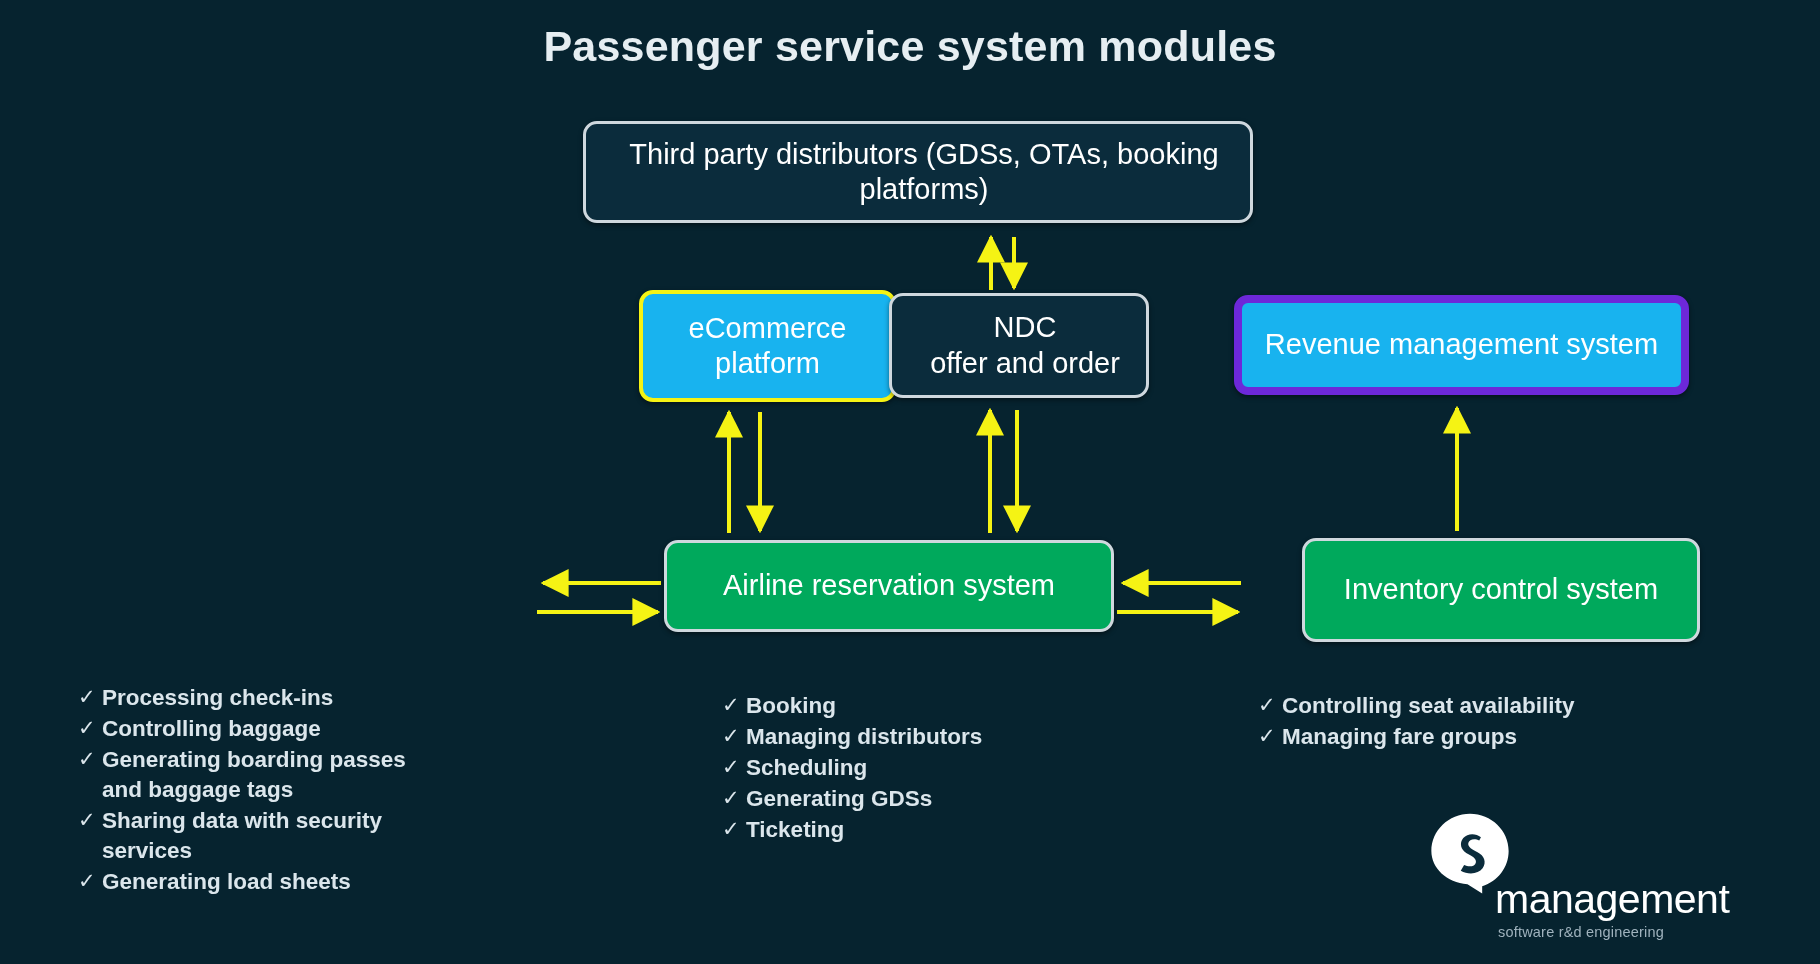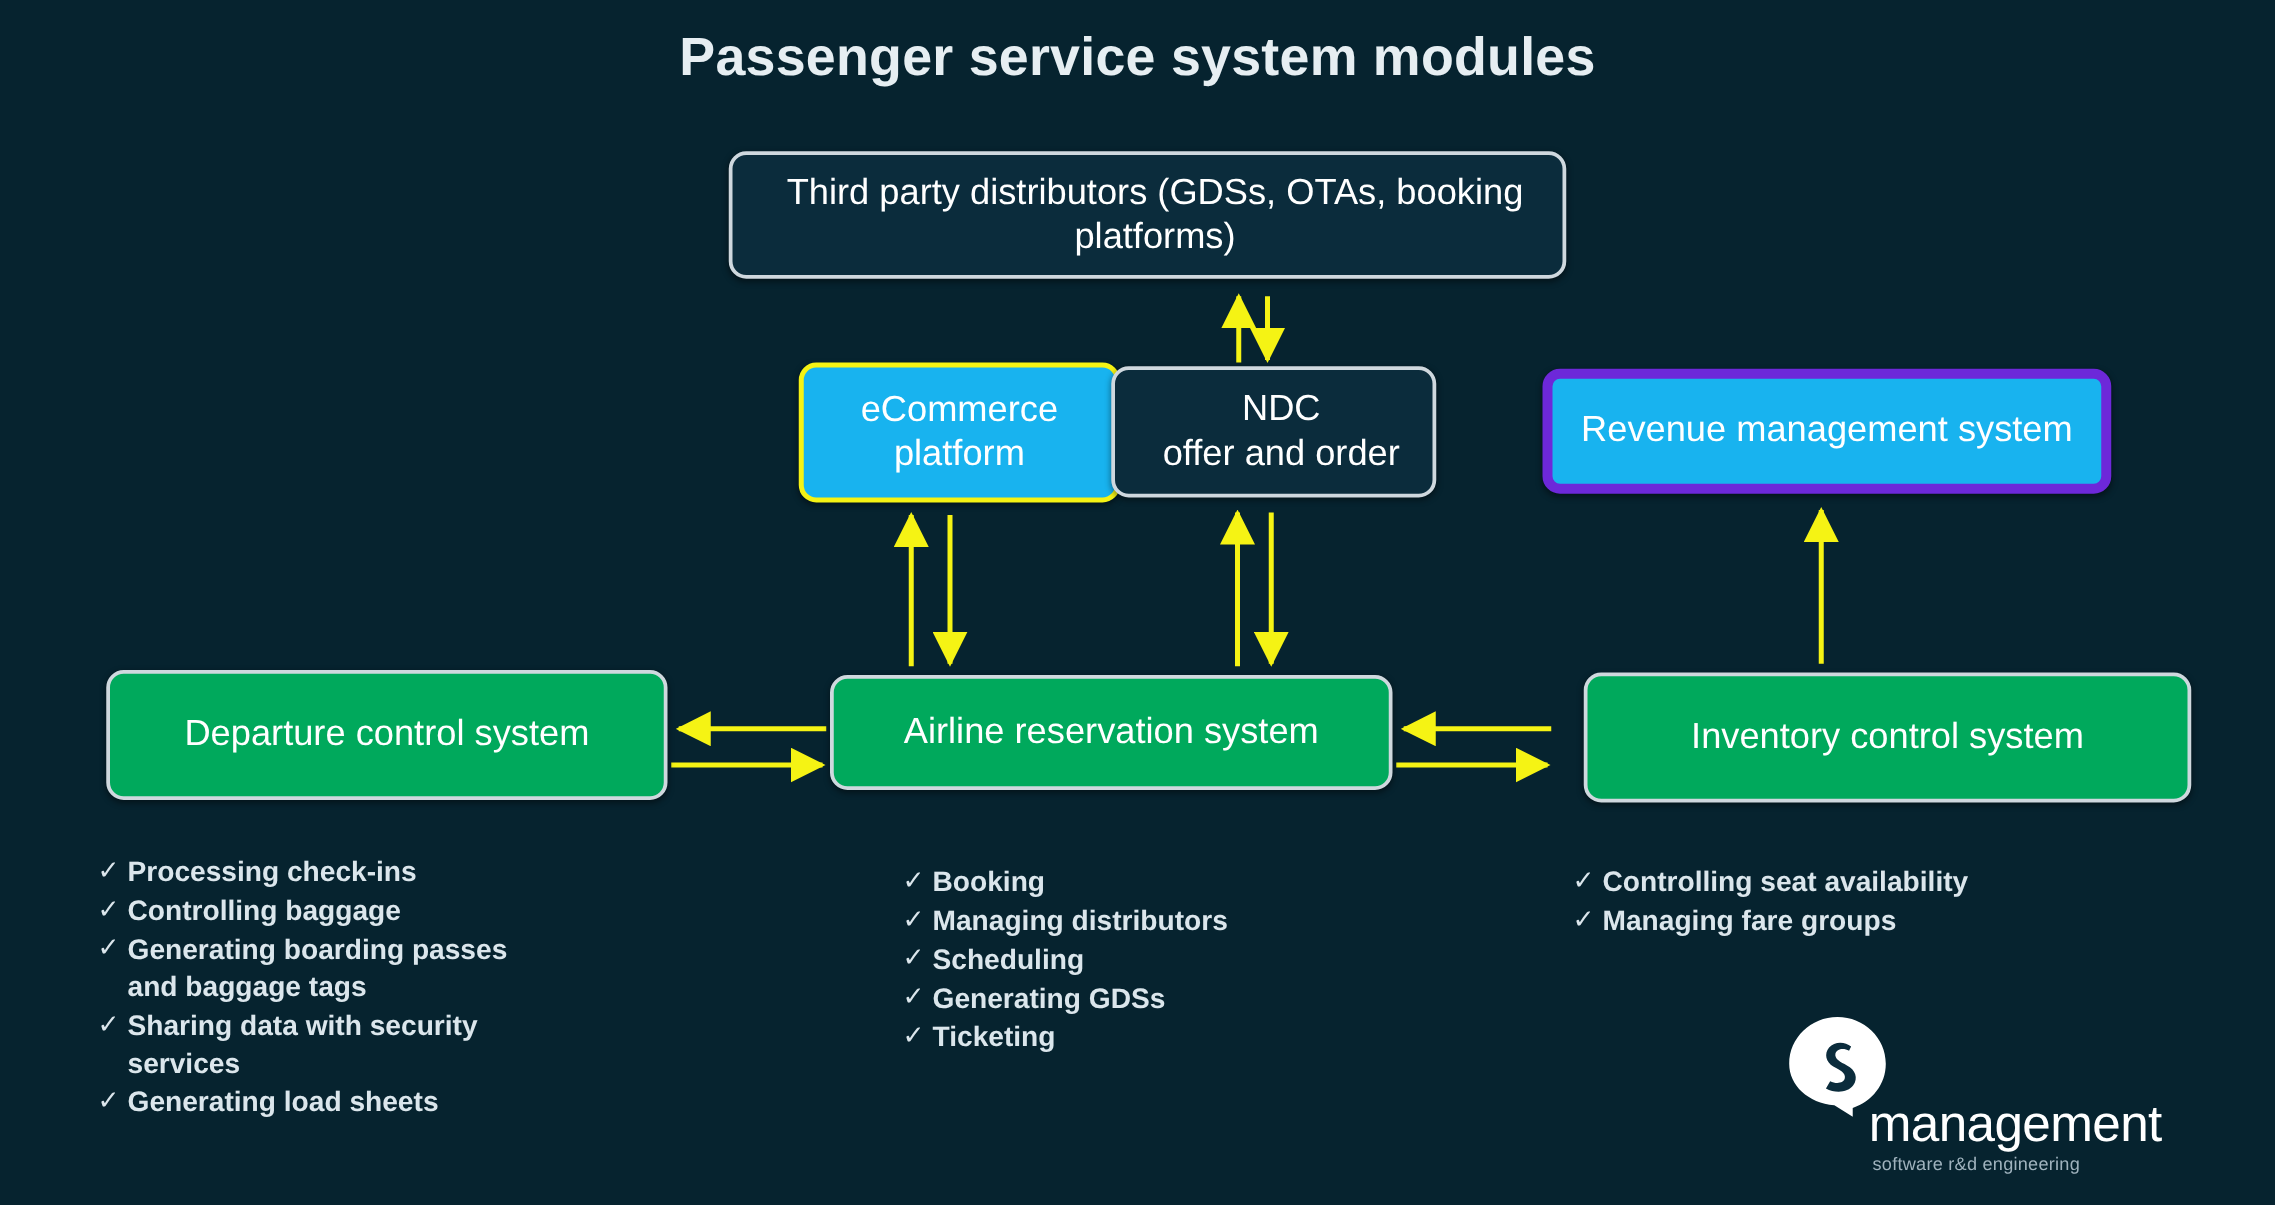--- a/index.html
+++ b/index.html
@@ -92,21 +92,21 @@
   }
   #node-dcs {
     left: 85px; top: 536px; width: 449px; height: 104px;
     font-size: 29px;
   }
   #node-ars {
     left: 664px; top: 540px; width: 450px; height: 92px;
     font-size: 29px;
   }
   #node-ics {
-    left: 1267px; top: 538px; width: 486px; height: 104px;
+    left: 1302px; top: 538px; width: 398px; height: 104px;
     font-size: 29px;
   }
 
   
   #arrows {
     position: absolute;
     left: 0; top: 0;
     width: 1820px;
     height: 964px;
     pointer-events: none;
@@ -227,21 +227,20 @@
 
   <div class="node node-dark" id="node-ndc">
     <div>
       <div>NDC</div>
       <div>offer and order</div>
     </div>
   </div>
 
   <div class="node node-cyan" id="node-revenue">Revenue management system</div>
 
-  <div class="node node-green" id="node-dcs">Departure control system</div>
 
   <div class="node node-green" id="node-ars">Airline reservation system</div>
 
   <div class="node node-green" id="node-ics">Inventory control system</div>
 
   <div class="bullets" id="bullets-dcs">
     <div class="row">
       <span class="tick">✓</span>
       <span class="txt">Processing check-ins</span>
     </div>

